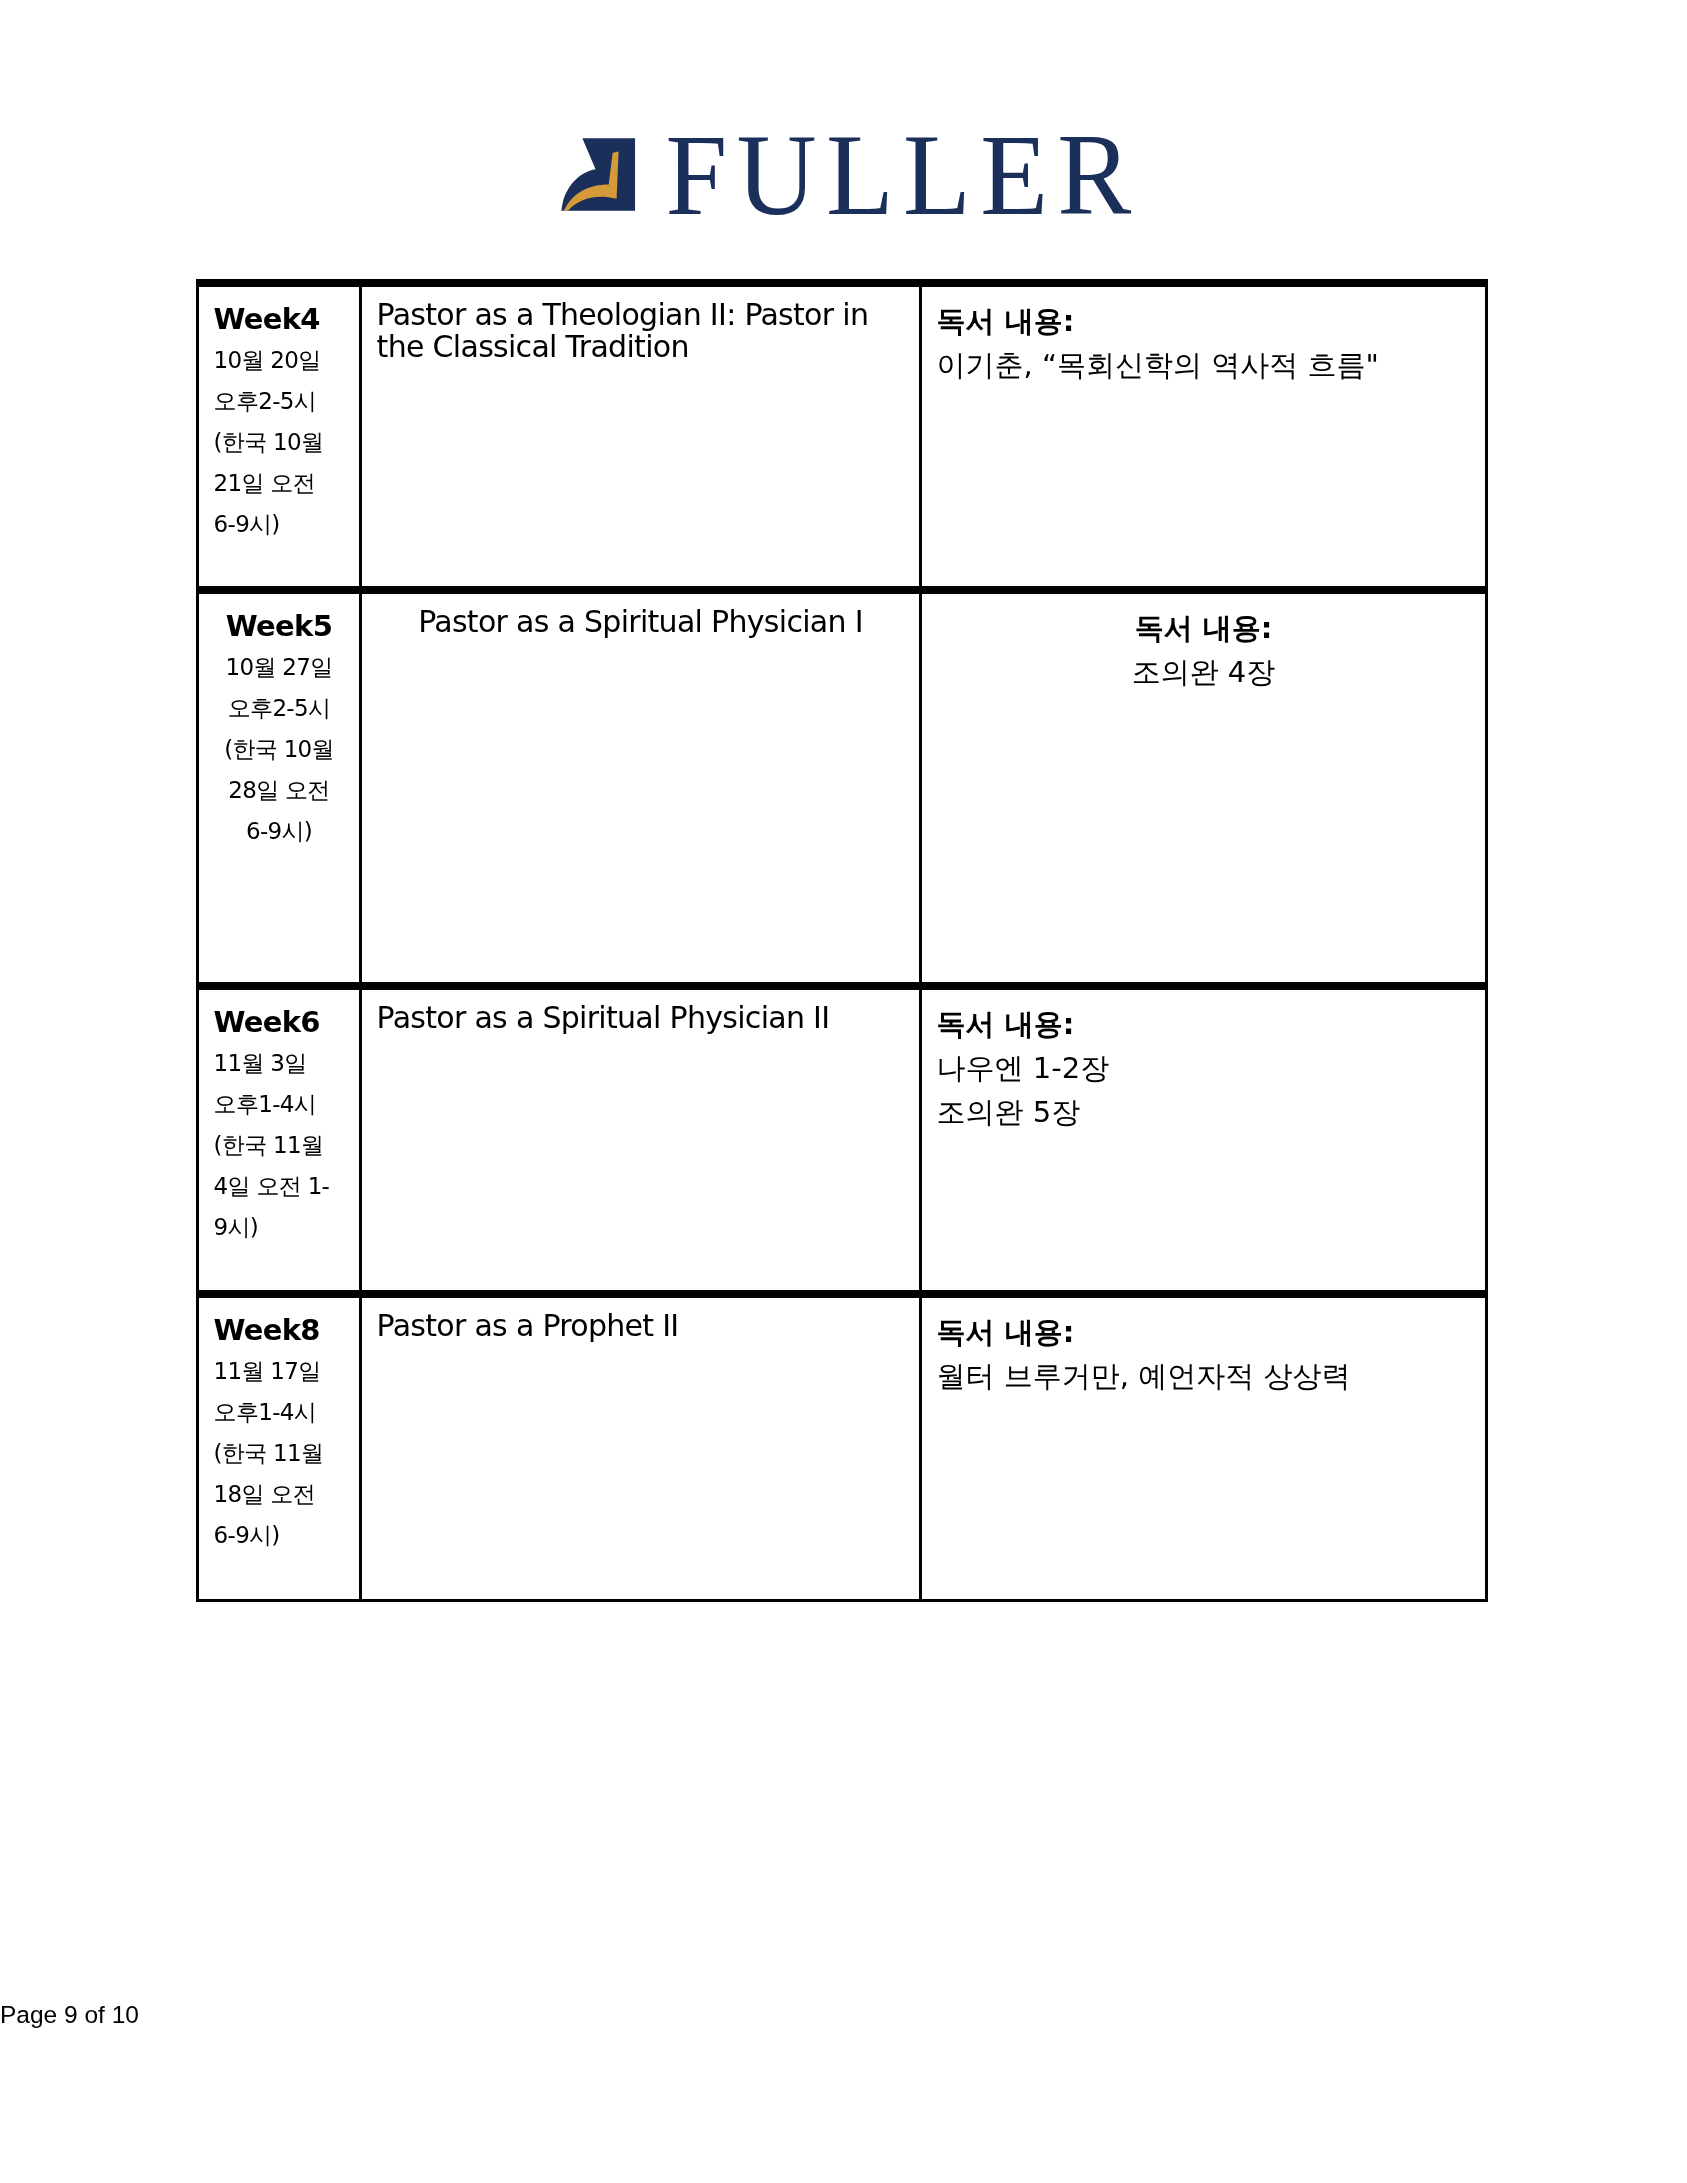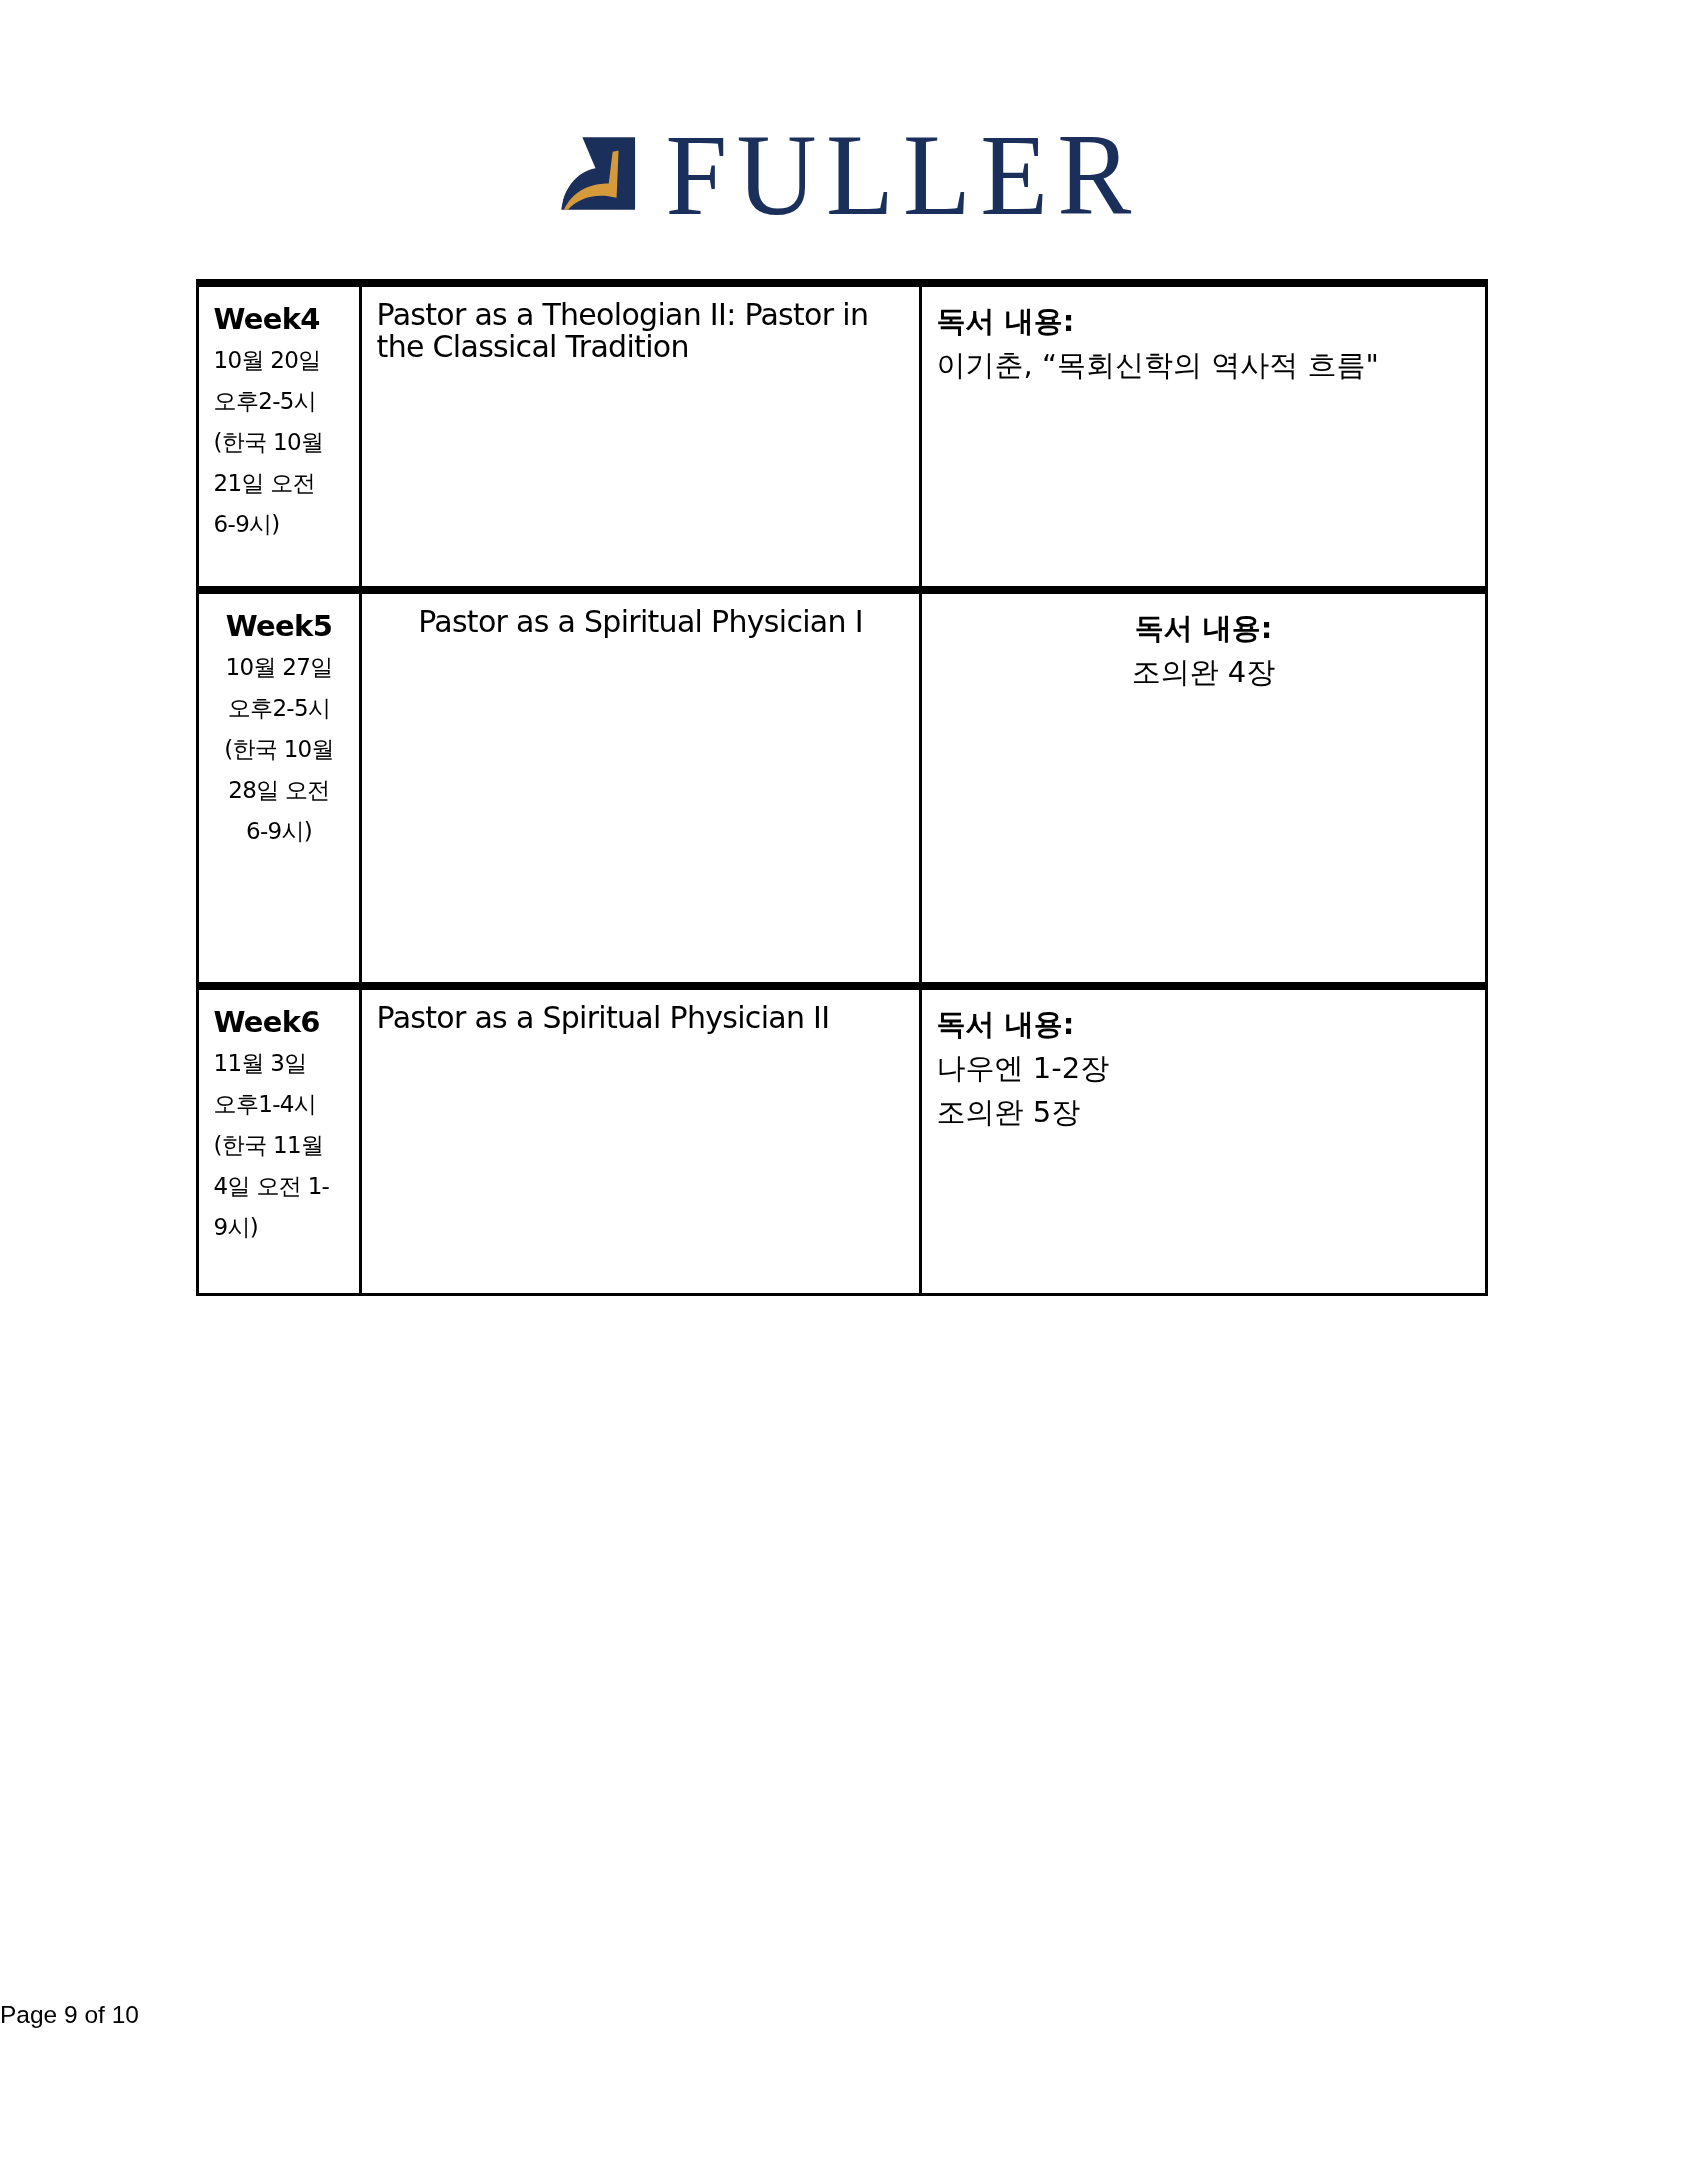--- a/index.html
+++ b/index.html
@@ -1,17 +1,17 @@
 <!DOCTYPE html>
 <html style="font-size:10.6px"><head>
 <meta charset="utf-8">
 <style>
   html,body{margin:0;padding:0;background:#fff;}
   body{width:1687px;height:2183px;position:relative;overflow:hidden;font-family:"DejaVu Sans","Liberation Sans",sans-serif;color:#000;}
-  .logo{position:absolute;left:556px;top:132px;height:85px;display:flex;align-items:flex-start;}
+  .logo{position:absolute;left:556px;top:132px;height:85px;display:flex;align-items:center;}
   .logo-mark{width:83px;height:83px;}
   .logo-text{font-family:"Liberation Serif","DejaVu Serif",serif;font-size:111px;color:#1b2f5b;letter-spacing:9.3px;margin-left:26.5px;line-height:85px;transform:scaleY(1.05);}
   table.sched{position:absolute;left:196px;top:279px;width:1292px;border-collapse:collapse;table-layout:fixed;}
   table.sched td{vertical-align:top;border-left:3.3px solid #000;border-right:3.3px solid #000;border-bottom:3.3px solid #000;padding:12px 14.6px 0 14.6px;box-sizing:border-box;}
   table.sched tr td{border-top:8.6px solid #000;}
   .c1{width:163px;}
   .c2{width:560px;}
   .week{font-size:29px;font-weight:bold;line-height:41px;letter-spacing:-0.7px;}
   .dl{font-size:23px;line-height:41px;letter-spacing:-0.7px;}
   .topic{font-size:30px;line-height:32px;letter-spacing:-0.7px;}
@@ -78,17 +78,34 @@
         </td>
         <td class="c2">
     <div class="topic">Pastor as a Spiritual Physician II</div>
         </td>
         <td class="c3">
     <div class="rh">독서 내용:</div>
           <div class="rl">나우엔 1-2장</div>
           <div class="rl">조의완 5장</div>
         </td>
       </tr>
+      <tr style="height: 306px;">
+        <td class="c1">
+    <div class="week">Week8</div>
+          <div class="dl">11월 17일</div>
+          <div class="dl">오후1-4시</div>
+          <div class="dl">(한국 11월</div>
+          <div class="dl">18일 오전</div>
+          <div class="dl">6-9시)</div>
+        </td>
+        <td class="c2">
+    <div class="topic">Pastor as a Prophet II</div>
+        </td>
+        <td class="c3">
+    <div class="rh">독서 내용:</div>
+          <div class="rl">월터 브루거만, 예언자적 상상력</div>
+        </td>
+      </tr>
     </tbody>
 </table>
 
 <div class="footer">Page 9 of 10</div>
 
 
 </body></html>

